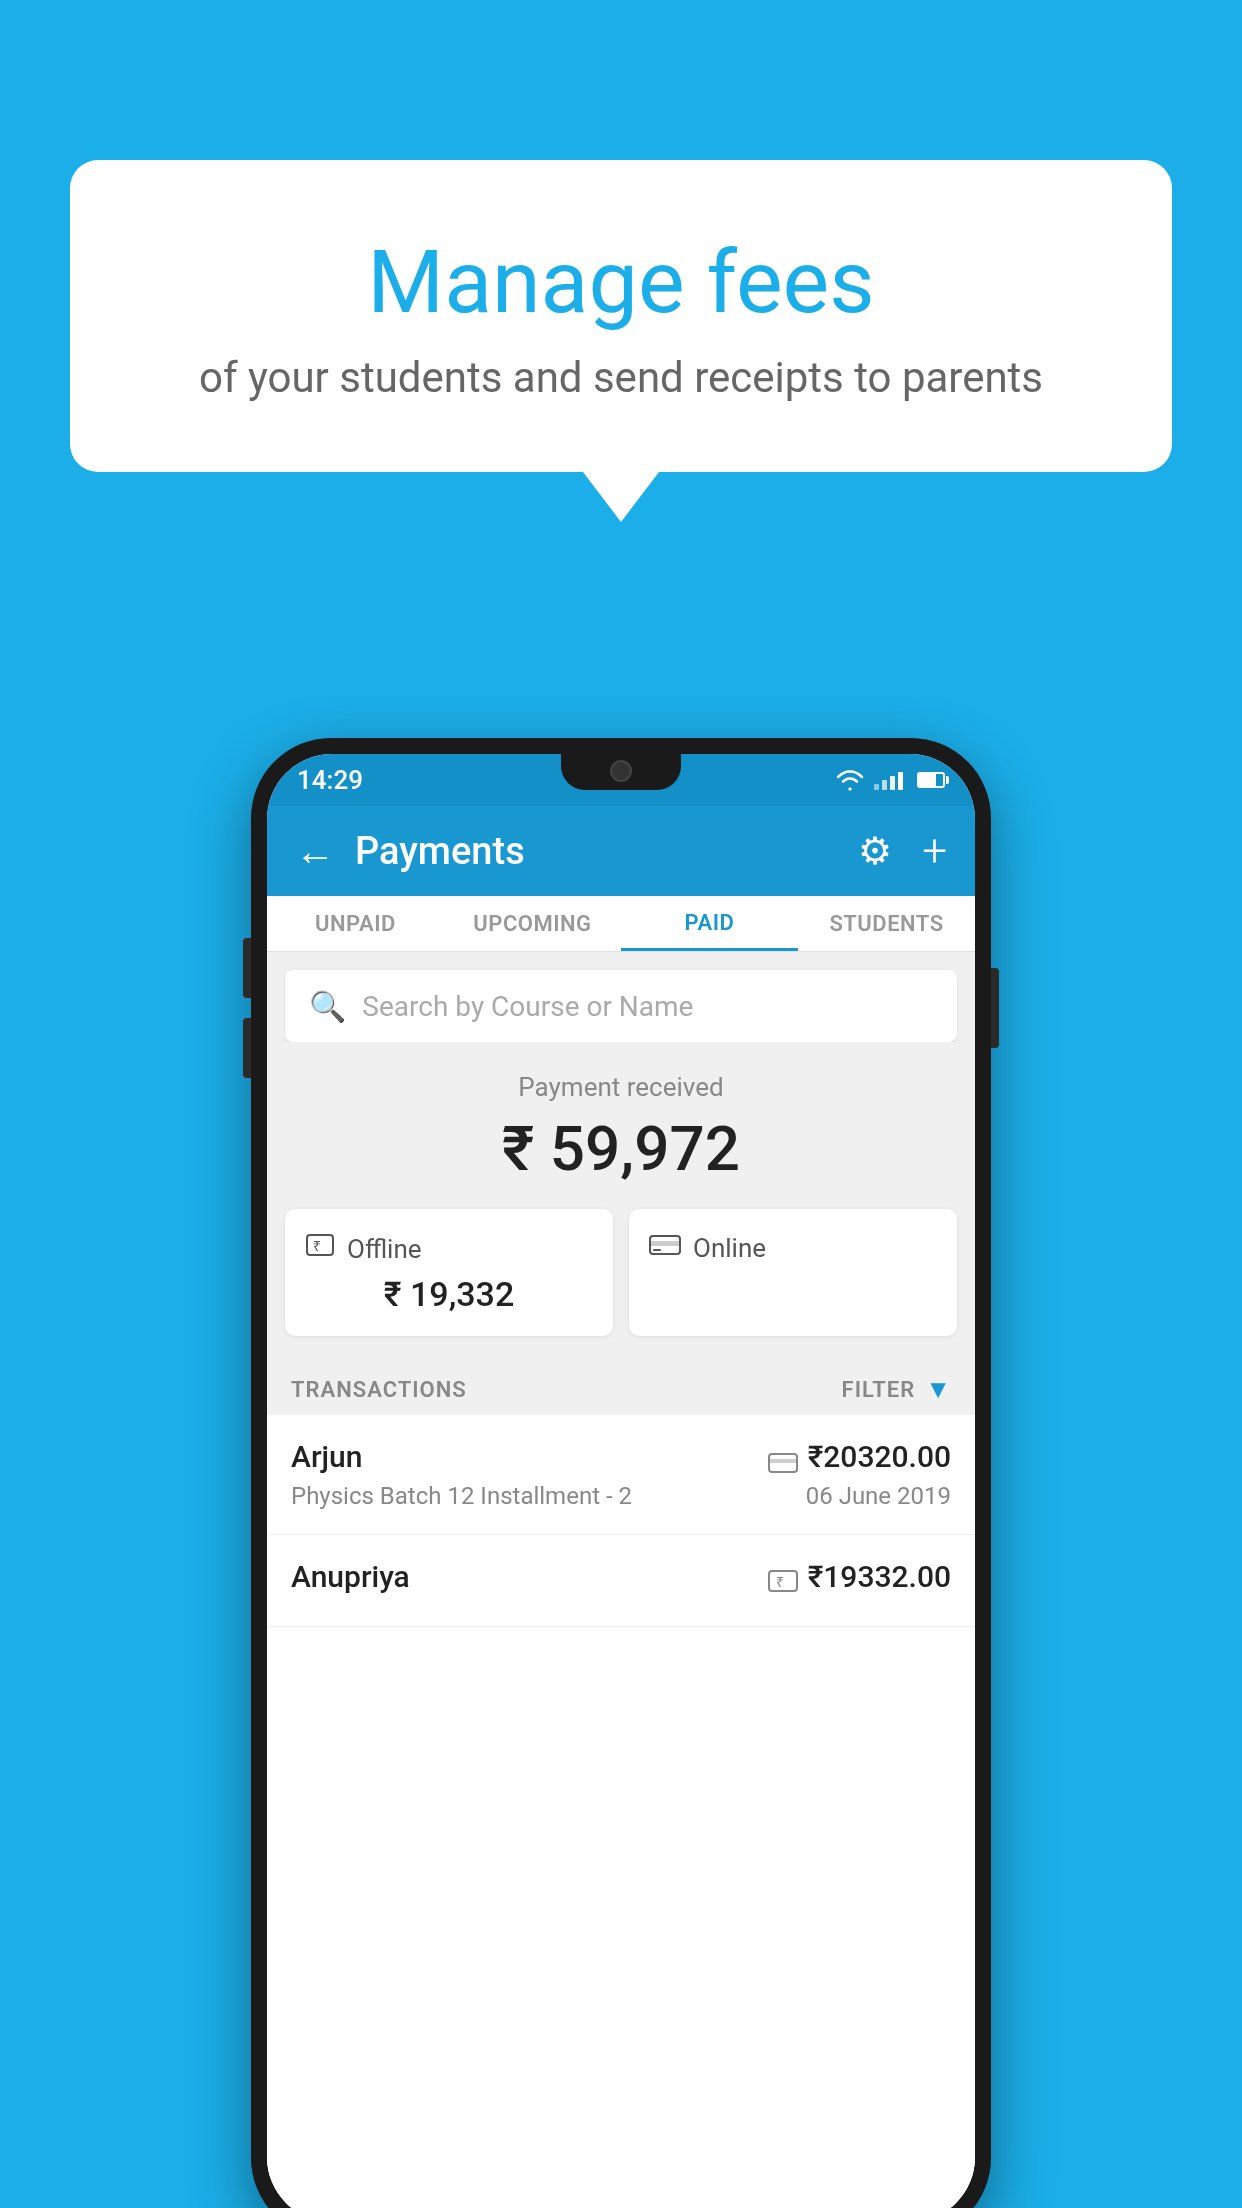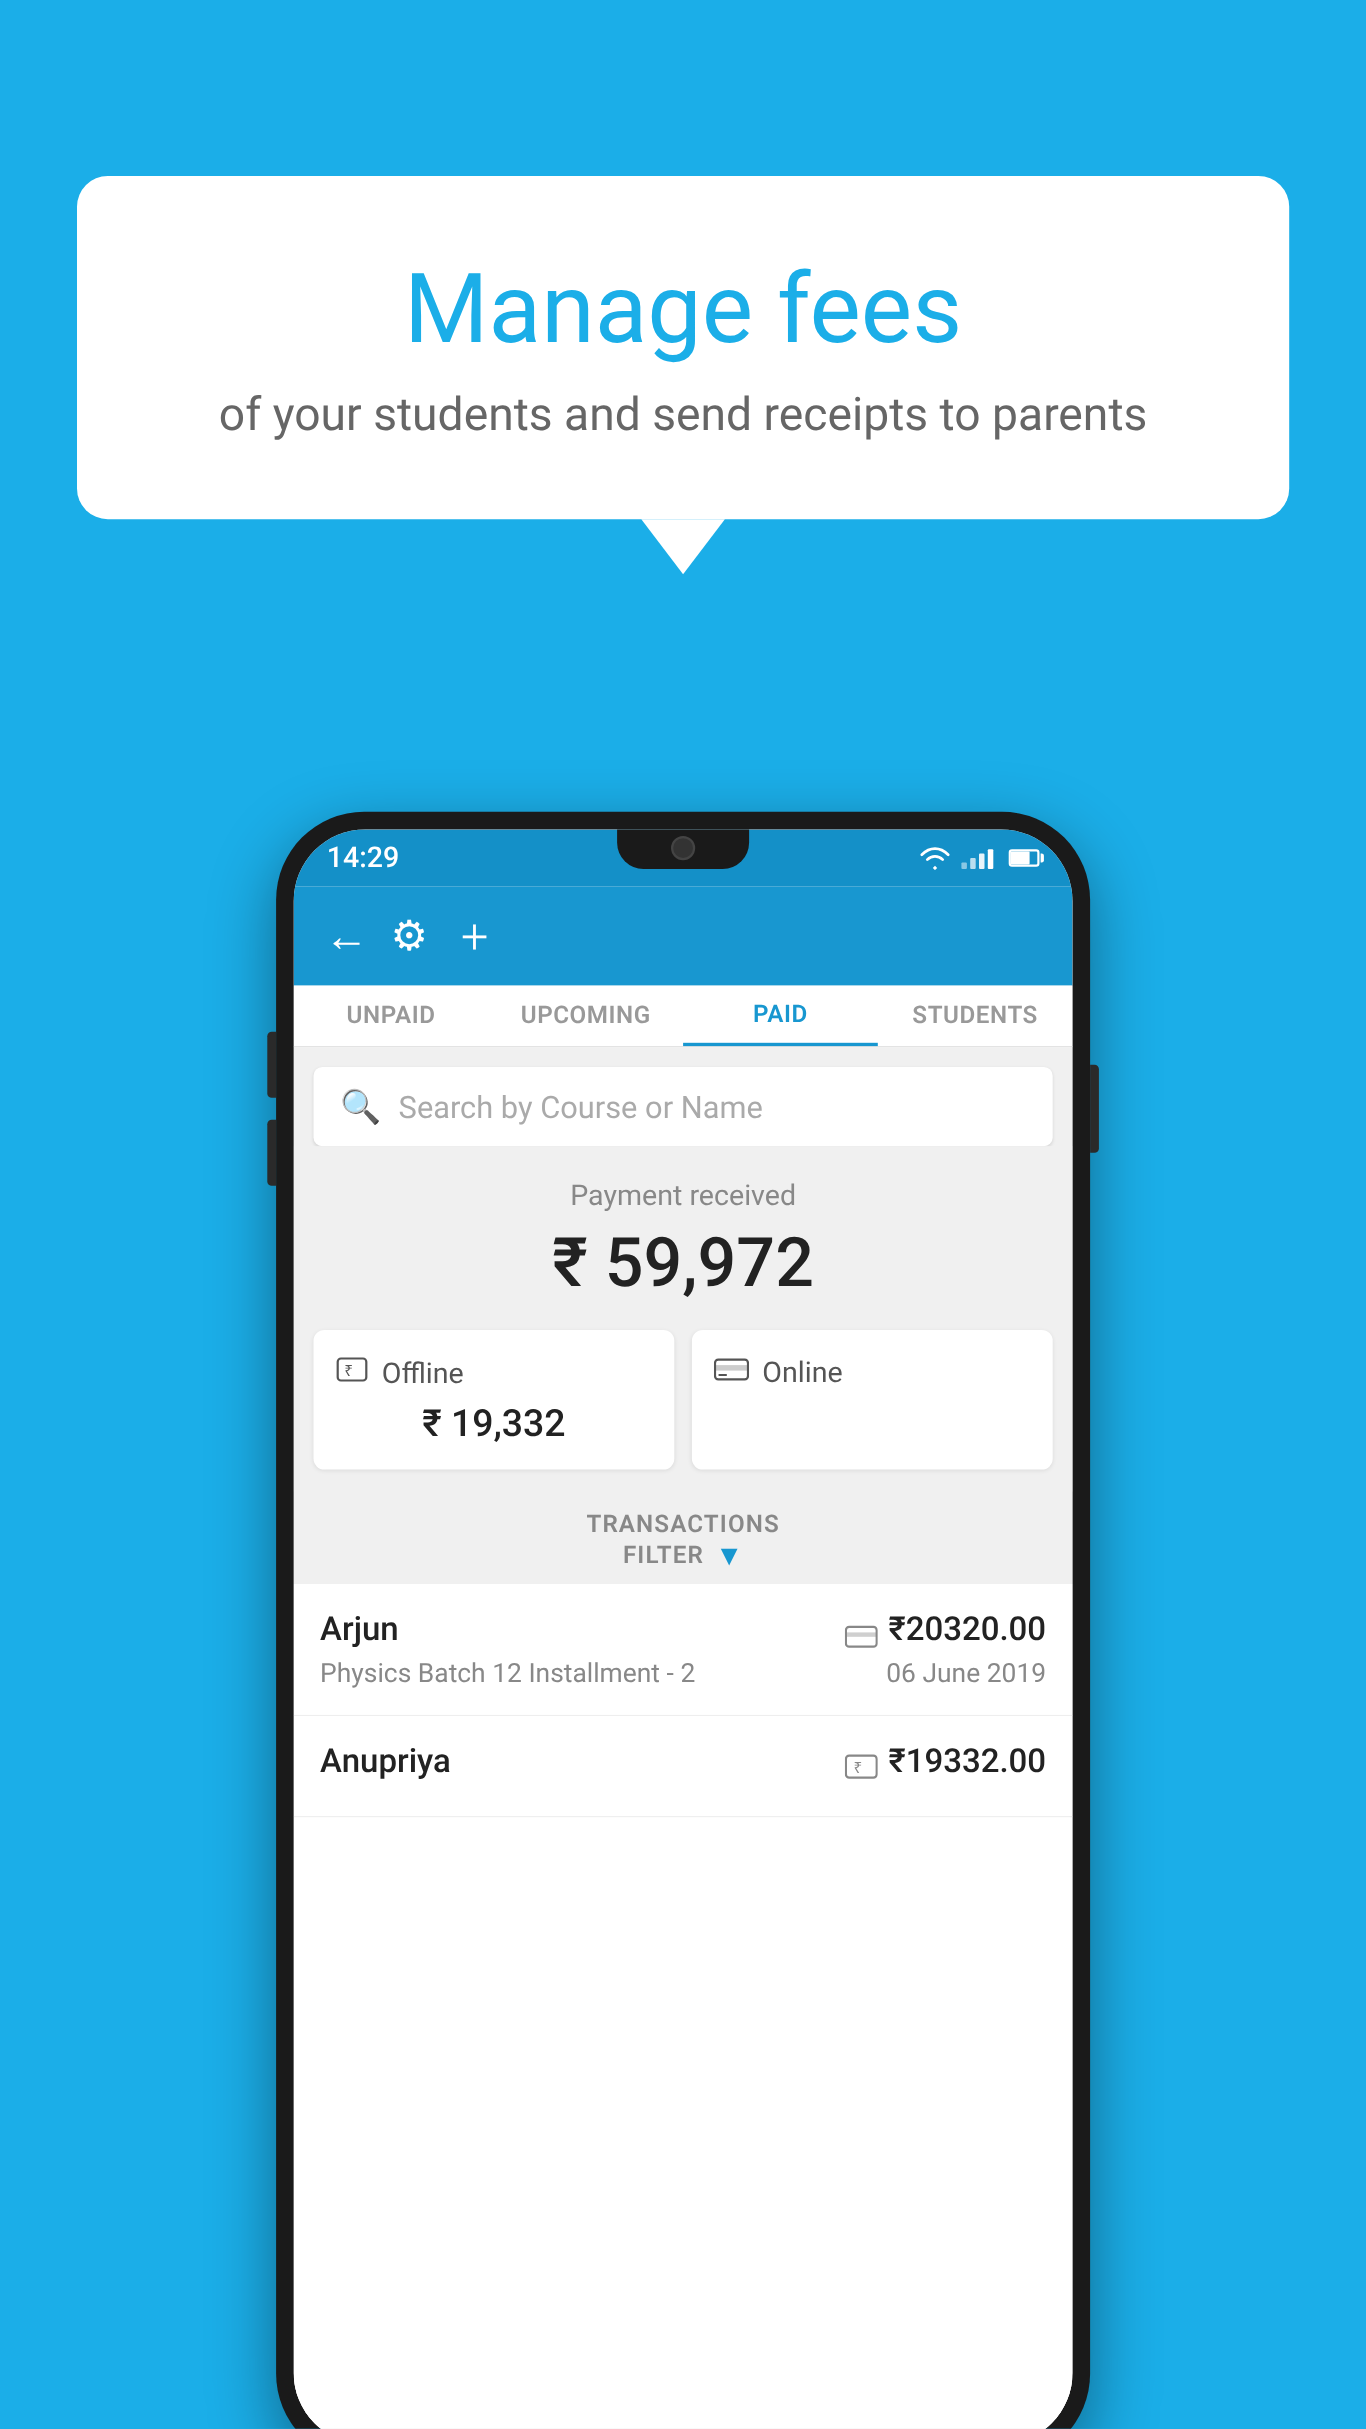--- a/index.html
+++ b/index.html
@@ -325,21 +325,20 @@
       color: #222;
     }
 
     
     .transactions-header {
       display: flex;
       justify-content: space-between;
       align-items: center;
       padding: 18px 24px 10px;
       flex-shrink: 0;
-      flex-direction: column;
     }
 
     .transactions-label {
       font-size: 22px;
       color: #888;
       font-weight: 600;
       letter-spacing: 1px;
       text-transform: uppercase;
     }
 
@@ -489,20 +488,21 @@
           </div>
 
           <div class="battery-icon">
             <div class="battery-fill"></div>
           </div>
         </div>
       </div>
 
       <div class="app-bar">
         <span class="back-button">←</span>
+        <span class="app-title">Payments</span>
         <div class="app-bar-actions">
           <span class="gear-icon">⚙</span>
           <span class="plus-icon">+</span>
         </div>
       </div>
 
       <div class="tabs">
         <div class="tab">UNPAID</div>
         <div class="tab">UPCOMING</div>
         <div class="tab active">PAID</div>

